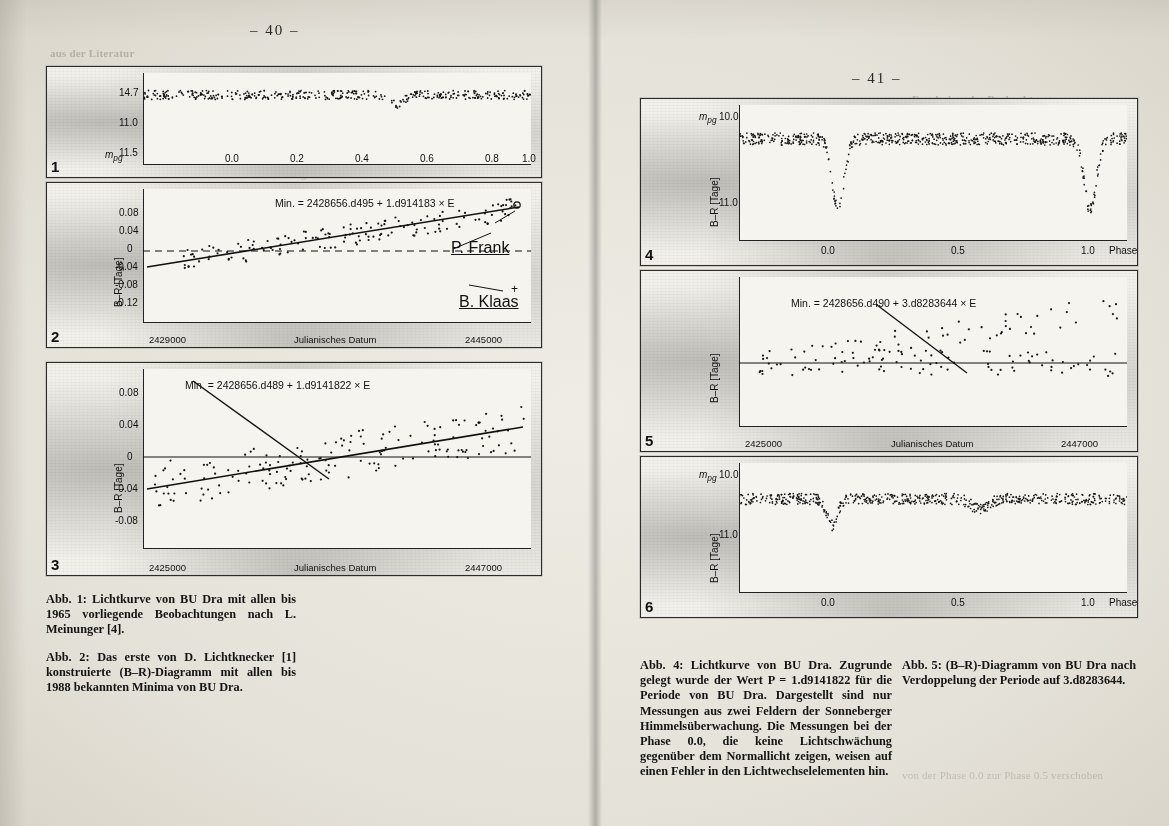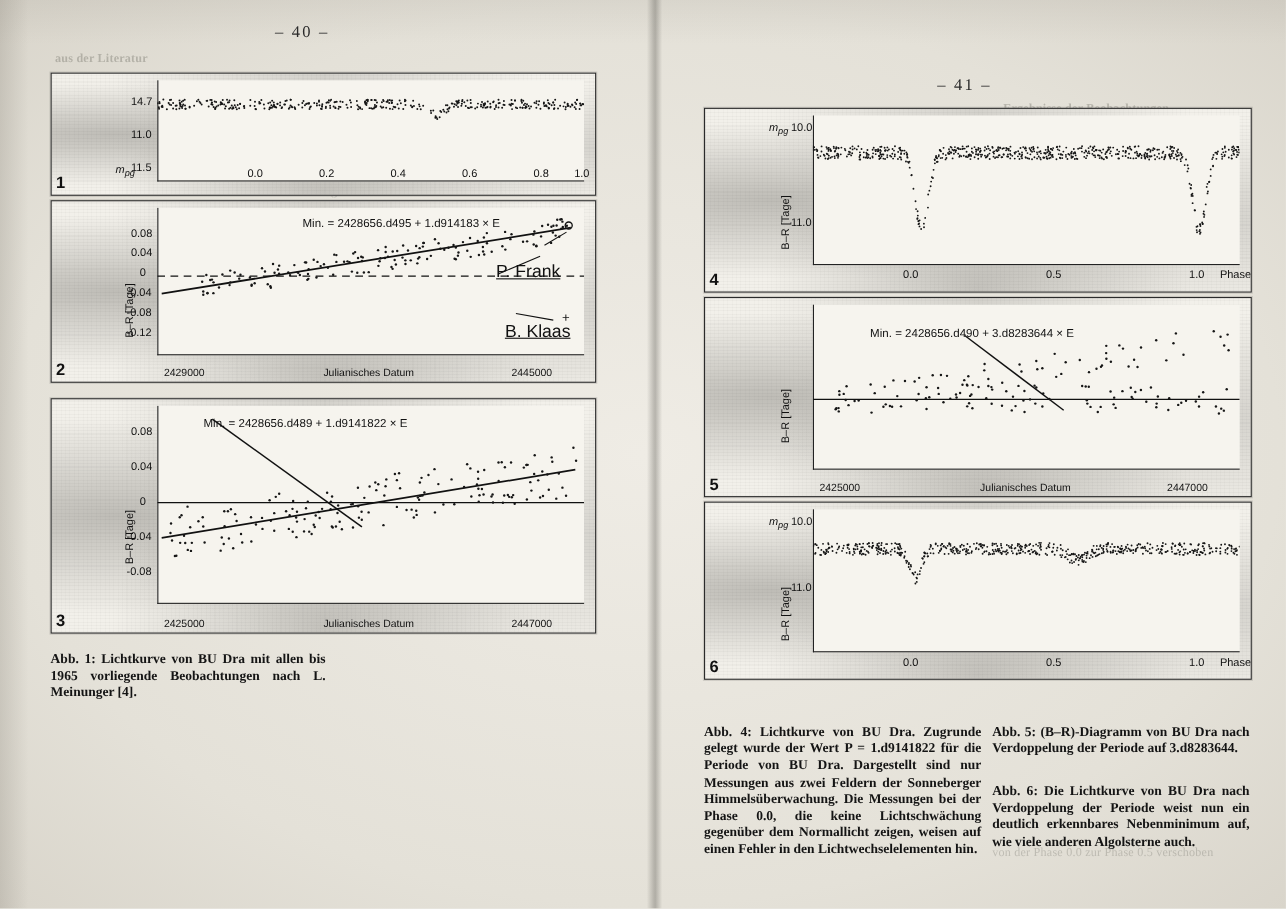--- a/index.html
+++ b/index.html
@@ -966,20 +966,21 @@
           <circle cx="291.9" cy="75.3" r="1.10" fill="#181818"></circle>
           <circle cx="149.8" cy="93.6" r="1.10" fill="#181818"></circle>
           <circle cx="138.1" cy="114.3" r="1.10" fill="#181818"></circle>
           <circle cx="333.2" cy="56.1" r="1.10" fill="#181818"></circle>
         </g>
     </svg>
     <div class="fignum">3</div>
   </div>
 
   <div class="caption" style="left:46px;top:592px;width:250px;">Abb. 1: Lichtkurve von BU Dra mit allen bis 1965 vorliegende Beobachtungen nach L. Meinunger [4].</div>
+  <div class="caption" style="left:46px;top:650px;width:250px;">Abb. 2: Das erste von D. Lichtknecker [1] konstruierte (B–R)-Diagramm mit allen bis 1988 bekannten Minima von BU Dra.</div>
 
 </div>
 
 <div class="rightcol">
 
   <div class="folio" style="left:250px;top:42px;">– 41 –</div>
 
   <div class="ghost b" style="left:310px;top:64px;">Ergebnisse  der  Beobachtungen</div>
   <div class="ghost" style="left:300px;top:250px;width:230px;">Diese  Elemente  werden  von  einer
 Minimumbeobachtung  nach  dem  neuen
@@ -2515,16 +2516,15 @@
           <circle cx="340.7" cy="40.0" r="0.85" fill="#181818"></circle>
           <circle cx="117.6" cy="31.4" r="0.85" fill="#181818"></circle>
           <circle cx="225.2" cy="32.4" r="0.85" fill="#181818"></circle>
         </g>
     </svg>
     <div class="fignum">6</div>
   </div>
 
   <div class="caption" style="left:38px;top:630px;width:252px;">Abb. 4: Lichtkurve von BU Dra. Zugrunde gelegt wurde der Wert P = 1.d9141822 für die Periode von BU Dra. Dargestellt sind nur Messungen aus zwei Feldern der Sonneberger Himmelsüberwachung. Die Messungen bei der Phase 0.0, die keine Lichtschwächung gegenüber dem Normallicht zeigen, weisen auf einen Fehler in den Lichtwechselelementen hin.</div>
   <div class="caption" style="left:300px;top:630px;width:234px;">Abb. 5: (B–R)-Diagramm von BU Dra nach Verdoppelung der Periode auf 3.d8283644.</div>
-  <div class="caption" style="left:300px;top:684px;width:234px;">Abb. 6: Die Lichtkurve von BU Dra nach Verdoppelung der Periode weist nun ein deutlich erkennbares Nebenminimum auf, wie viele anderen Algolsterne auch.</div>
 
   <div class="ghost" style="left:300px;top:740px;width:240px;">von  der  Phase  0.0  zur  Phase  0.5  verschoben</div>
 </div>
 
 </body></html>

